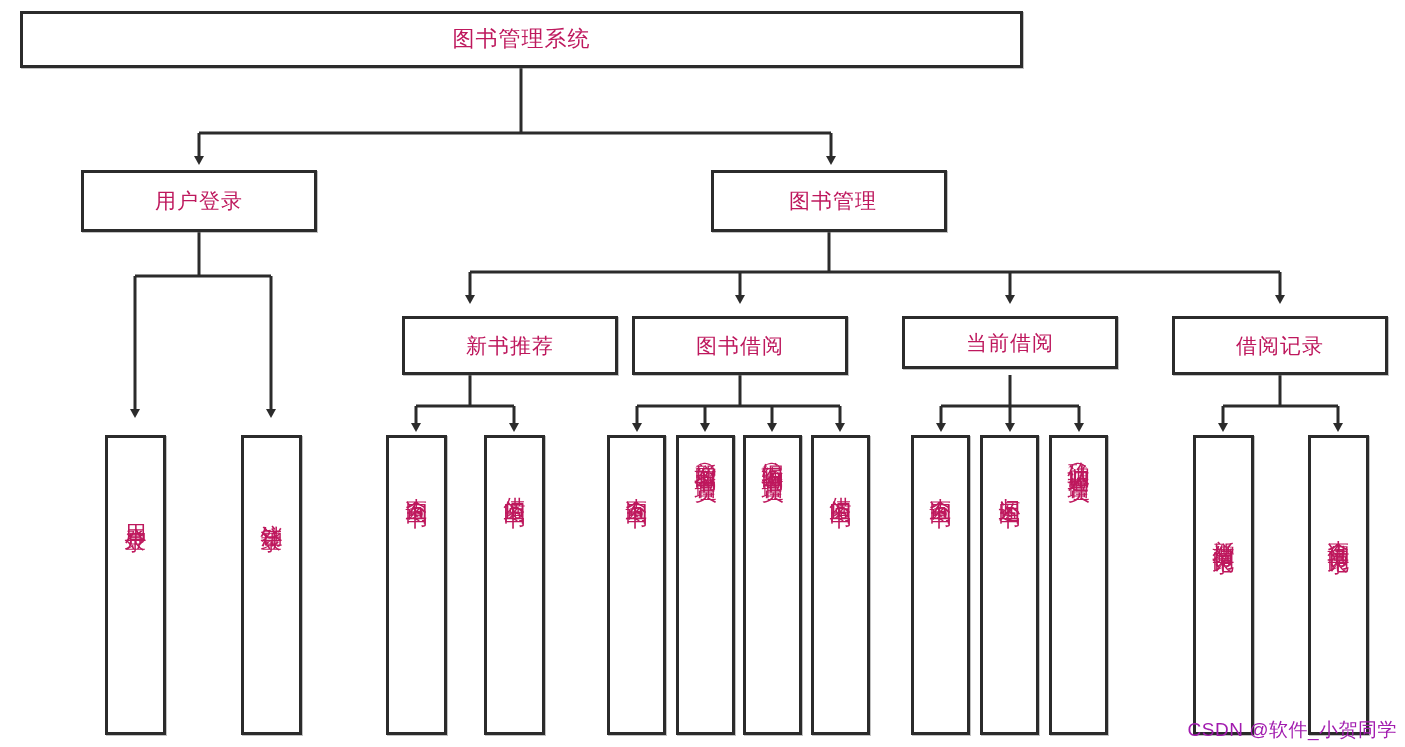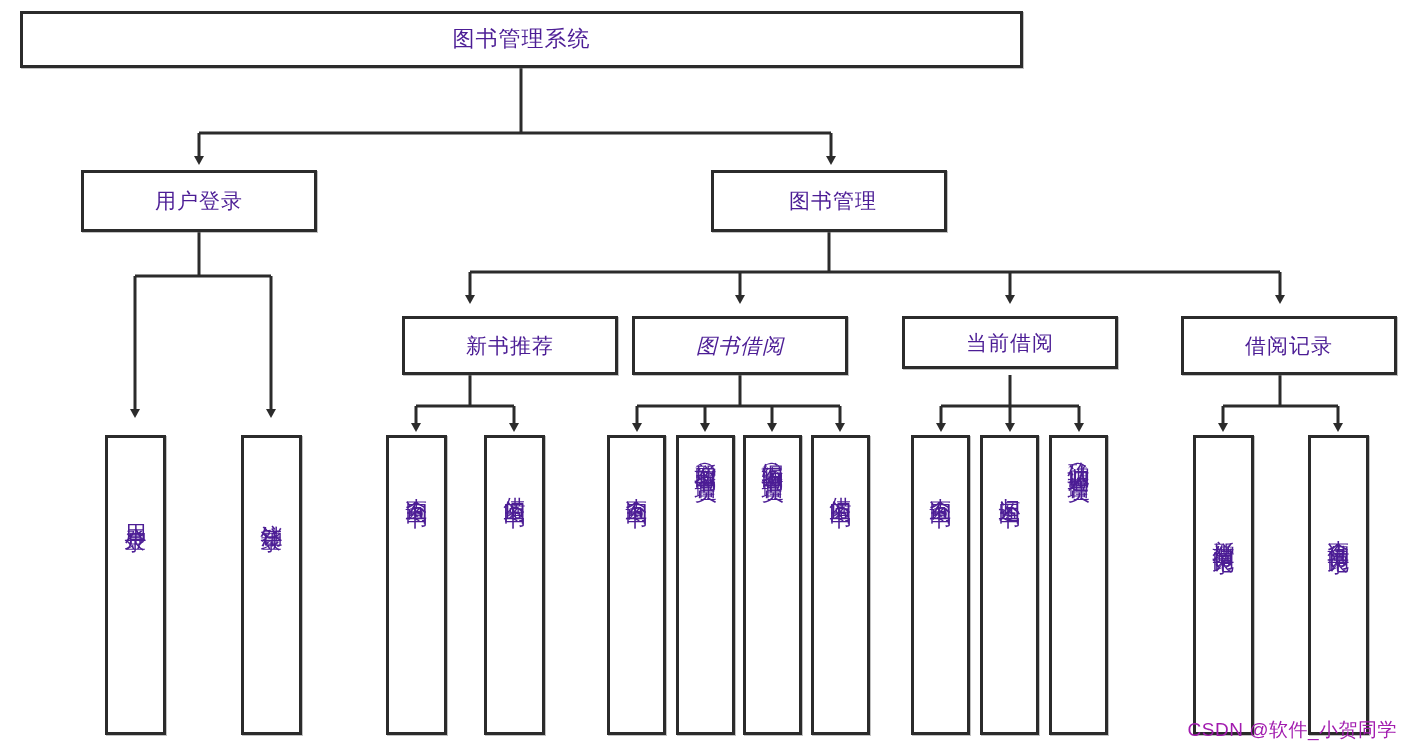--- a/index.html
+++ b/index.html
@@ -34,21 +34,21 @@
     box-shadow: 1px 1px 0 rgba(120,120,120,0.45);
     display: flex;
     align-items: center;
     justify-content: center;
     z-index: 2;
   }
   .node .lbl {
     font-size: 21px;
     line-height: 1.12;
     letter-spacing: 1px;
-    color: #4c1d95;
+    color: #be185d;
     text-align: center;
     white-space: nowrap;
   }
   .node.root .lbl { font-size: 22px; }
   .node.leaf {
     align-items: flex-start;
     justify-content: center;
     padding-top: 6px;
   }
   .node.leaf .lbl {
@@ -144,27 +144,27 @@
   <div class="node" style="left:81px; top:170px; width:236px; height:62px;">
     <span class="lbl">用户登录</span>
   </div>
   <div class="node" style="left:711px; top:170px; width:236px; height:62px;padding-left:8px;">
     <span class="lbl">图书管理</span>
   </div>
 
   <div class="node" style="left:362px; top:316px; width:216px; height:59px;margin-left:40px;">
     <span class="lbl">新书推荐</span>
   </div>
-  <div class="node" style="left:632px; top:316px; width:216px; height:59px;font-style:italic;">
+  <div class="node" style="left:632px; top:316px; width:216px; height:59px;">
     <span class="lbl">图书借阅</span>
   </div>
   <div class="node" style="left:902px; top:316px; width:216px; height:53px;">
     <span class="lbl">当前借阅</span>
   </div>
-  <div class="node" style="left:1172px; top:316px; width:216px; height:59px;margin-left:9px;">
+  <div class="node" style="left:1172px; top:316px; width:216px; height:59px;">
     <span class="lbl">借阅记录</span>
   </div>
 
   <div class="node leaf mid" style="left:105px; top:435px; width:61px; height:300px;">
     <span class="lbl">用户登录</span>
   </div>
   <div class="node leaf mid" style="left:241px; top:435px; width:61px; height:300px;">
     <span class="lbl">注销登录</span>
   </div>
 

